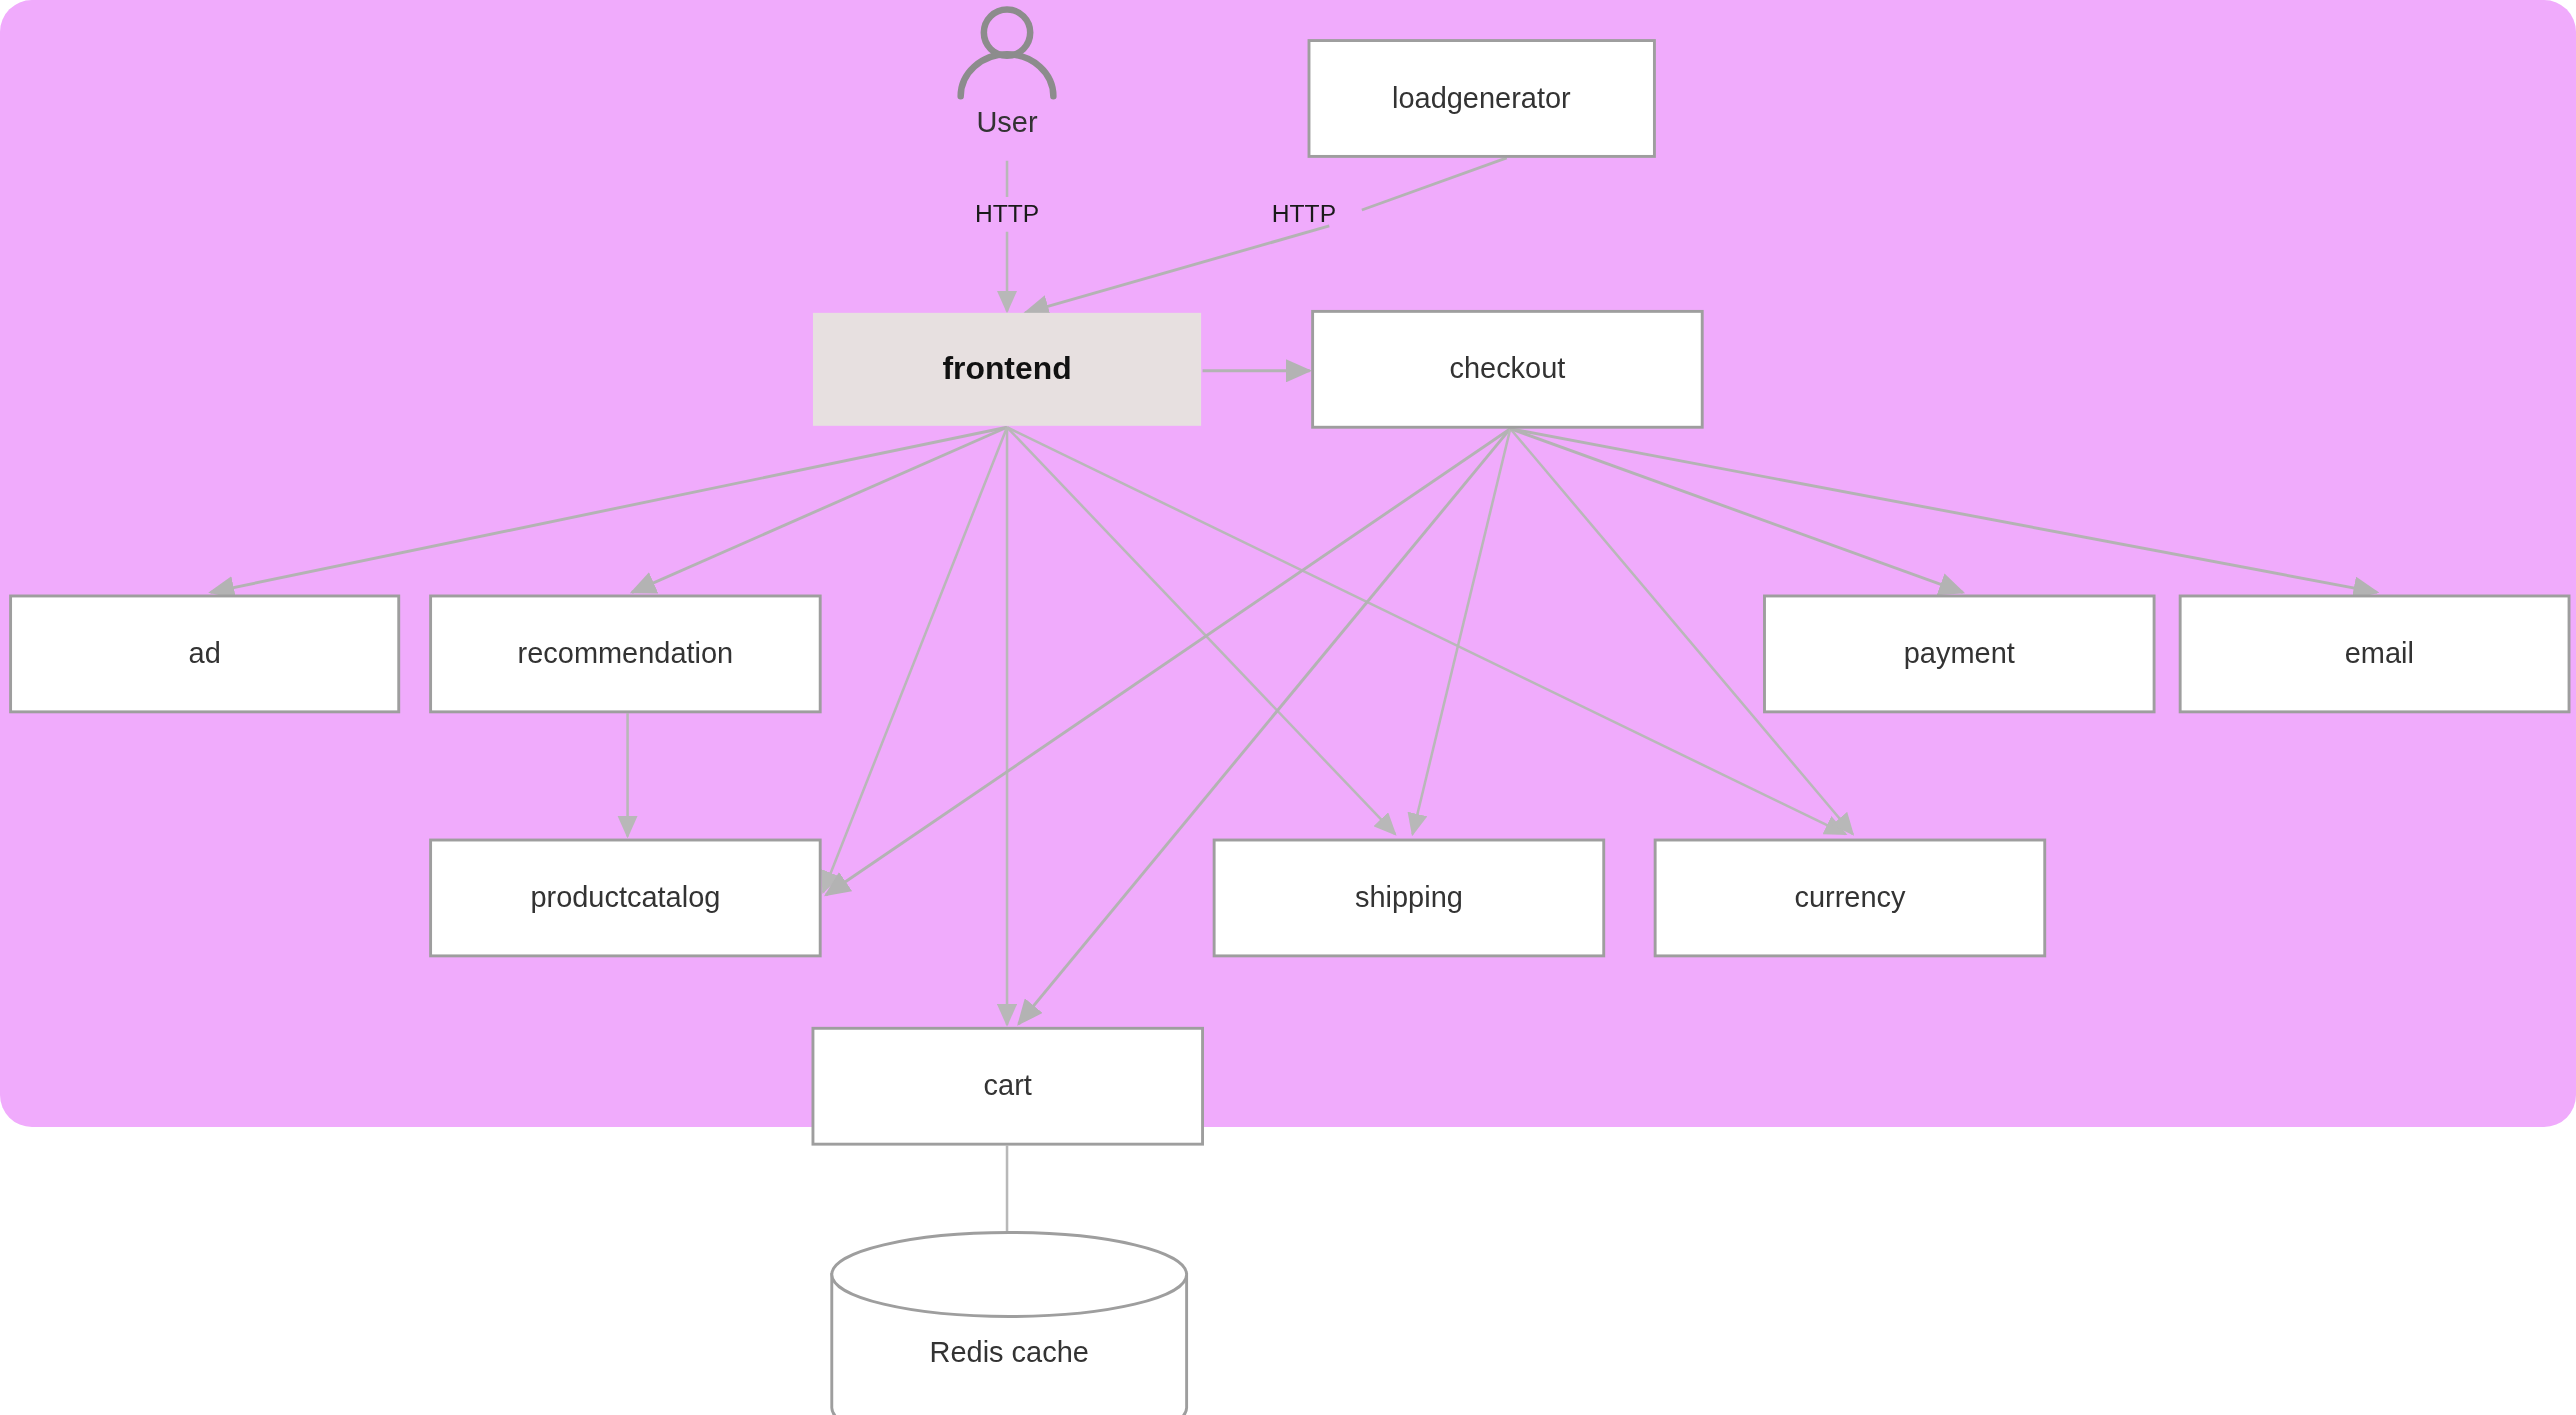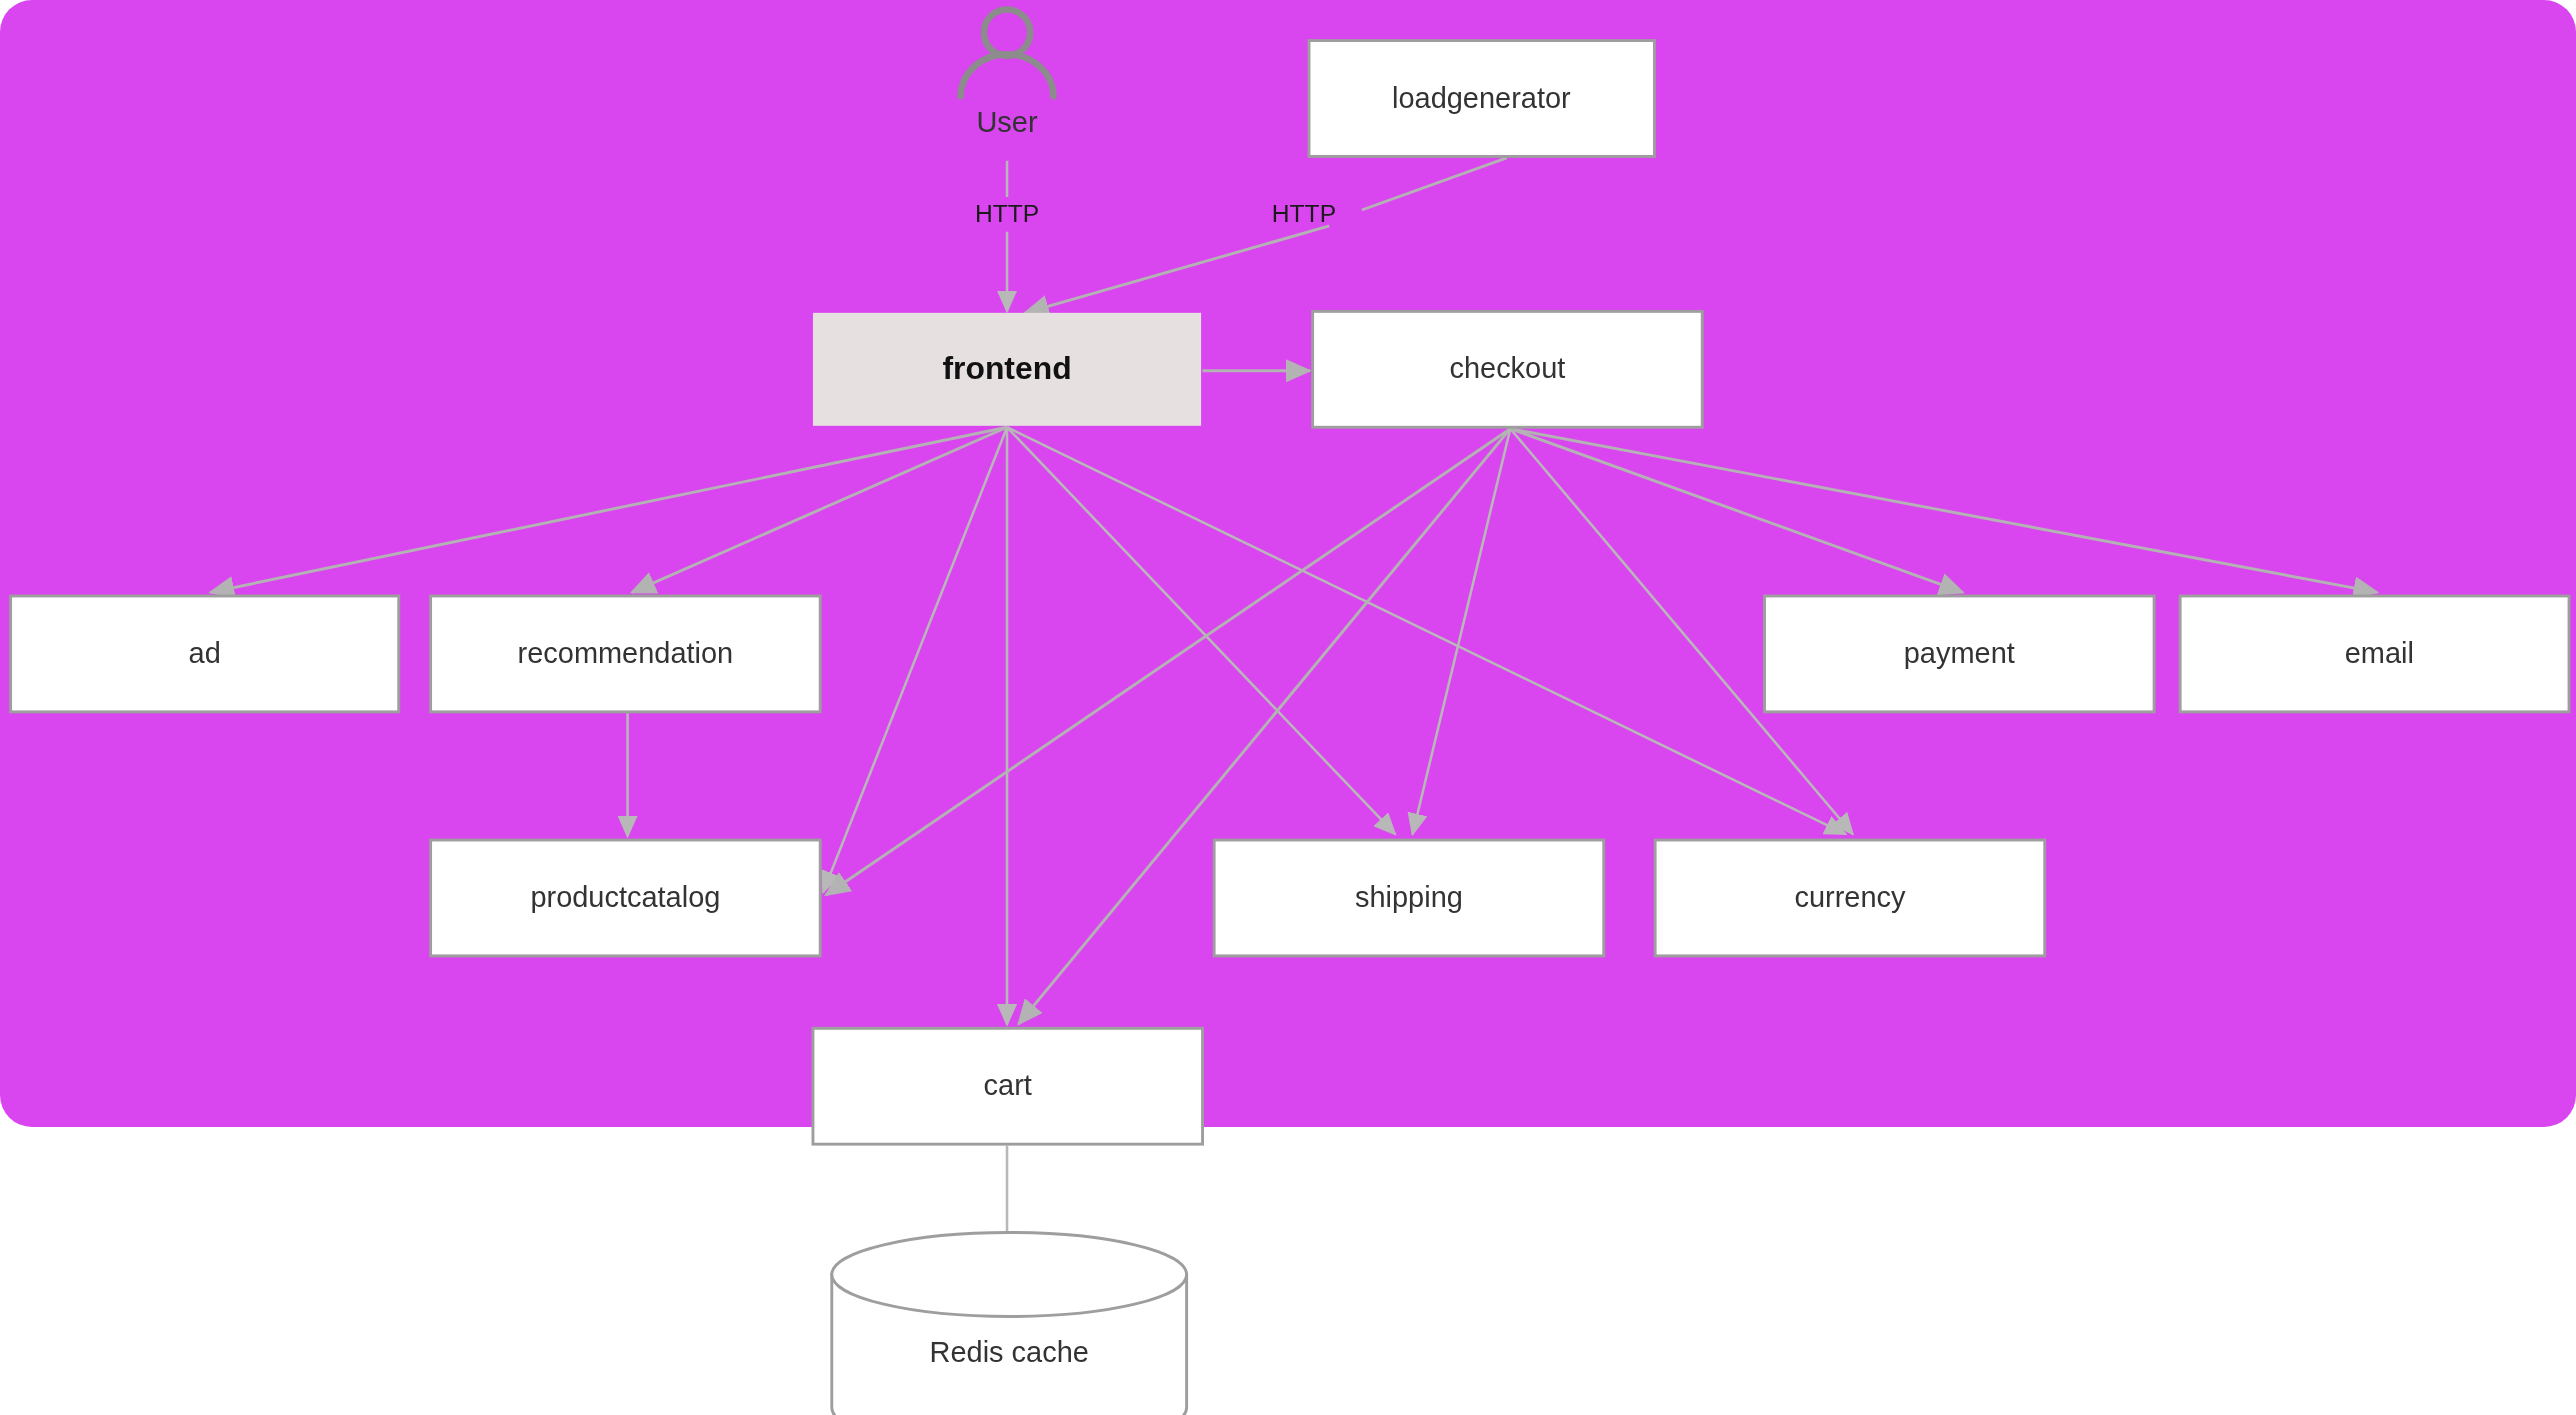--- a/index.html
+++ b/index.html
@@ -11,21 +11,21 @@
   body {
     font-family: "Liberation Sans", sans-serif;
     width: 2576px;
     height: 1415px;
     overflow: hidden;
   }
   #diagram-root {
     position: relative;
     width: 2576px;
     height: 1127px;
-    background: #d946ef;
+    background: #f0abfc;
     border-radius: 32px;
   }
   svg.diagram {
     display: block;
     width: 2576px;
     height: 1415px;
   }
   .node-box {
     fill: #ffffff;
     stroke: #9e9e9e;

